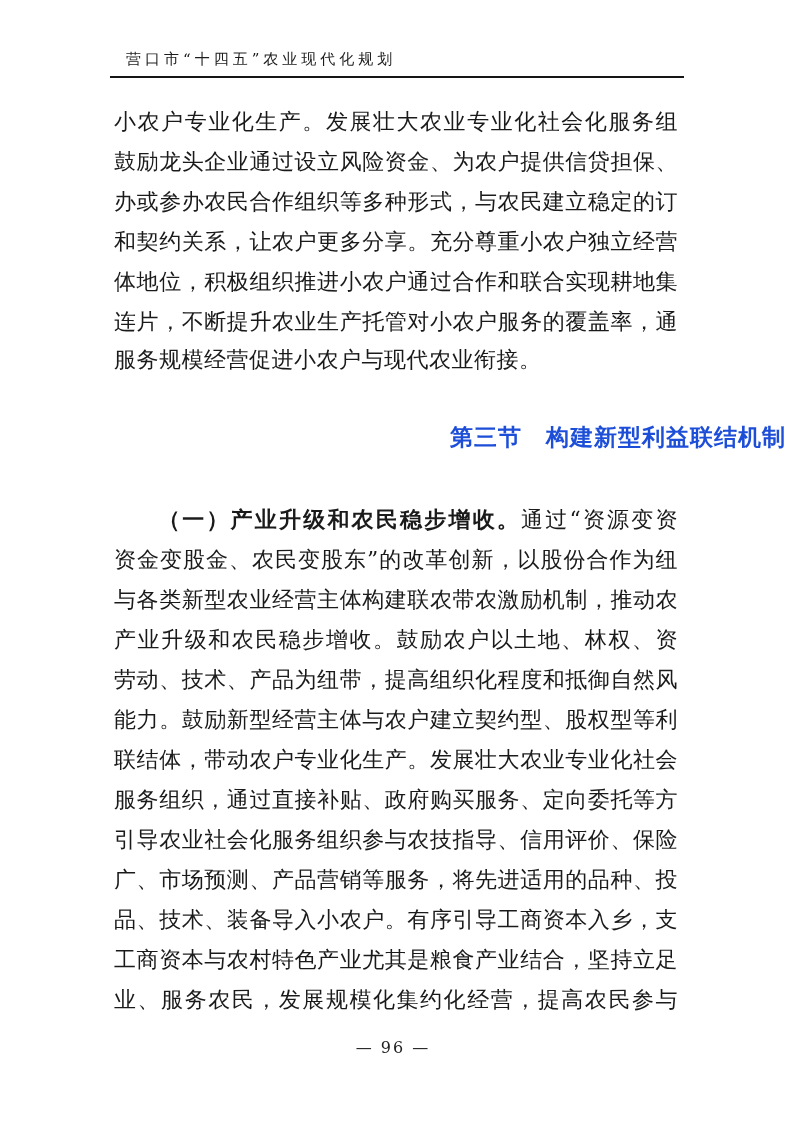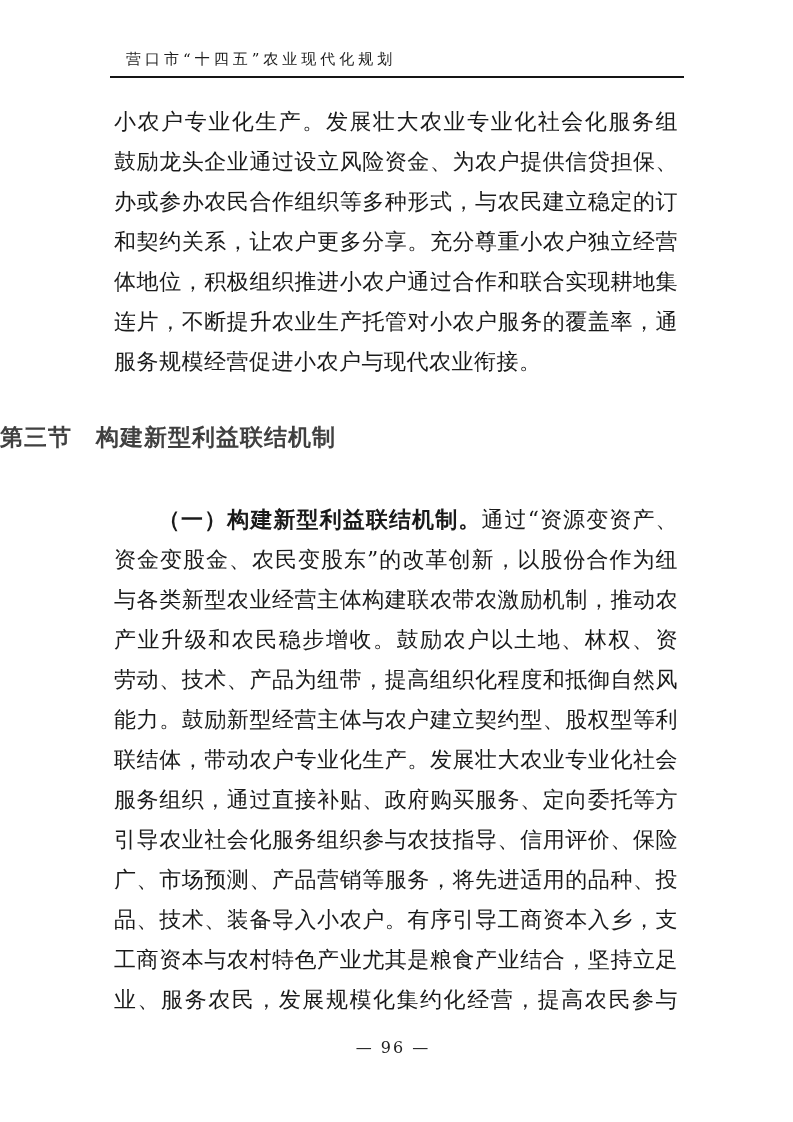--- a/index.html
+++ b/index.html
@@ -43,46 +43,47 @@
     height: 40px;
     line-height: 40px;
     text-align: justify;
     text-align-last: justify;
     letter-spacing: 0.5px;
     overflow: hidden;
   }
   .p1 { top: 102px; }
   .p1 .lines .line:last-child {
     text-align-last: left;
+    font-family: Liberation Mono, monospace;
   }
   .p2 { top: 500px; }
   .lead-line {
     height: 40px;
     line-height: 40px;
     padding-left: 44px;
     text-align: justify;
     text-align-last: justify;
     letter-spacing: 0.5px;
     overflow: hidden;
   }
   .lead-bold {
     font-weight: bold;
     font-family: "DejaVu Sans", sans-serif;
   }
   .section-heading {
     position: absolute;
     left: 0;
     top: 422px;
     width: 100%;
-    text-align: left;
+    text-align: right;
     font-family: "DejaVu Sans", sans-serif;
     font-weight: bold;
     font-size: 23px;
     letter-spacing: 1px;
-    color: #404040;
+    color: #1d4ed8;
   }
   .page-footer {
     position: absolute;
     left: 0;
     top: 1038px;
     width: 100%;
     text-align: center;
     font-size: 16px;
     letter-spacing: 2px;
     color: #222222;
@@ -106,21 +107,21 @@
         <div class="line">体地位，积极组织推进小农户通过合作和联合实现耕地集中</div>
         <div class="line">连片，不断提升农业生产托管对小农户服务的覆盖率，通过</div>
         <div class="line">服务规模经营促进小农户与现代农业衔接。</div>
       </div>
   </div>
 
   <div class="section-heading">第三节　构建新型利益联结机制</div>
 
   <div class="para p2">
     <div class="lead-line">
-      <span class="lead-bold">（一）构建新型利益联结机制。</span><span>通过“资源变资产、</span>
+      <span class="lead-bold">（一）产业升级和农民稳步增收。</span><span>通过“资源变资产、</span>
     </div>
     <div class="lines">
         <div class="line">资金变股金、农民变股东”的改革创新，以股份合作为纽带，</div>
         <div class="line">与各类新型农业经营主体构建联农带农激励机制，推动农业</div>
         <div class="line">产业升级和农民稳步增收。鼓励农户以土地、林权、资金、</div>
         <div class="line">劳动、技术、产品为纽带，提高组织化程度和抵御自然风险</div>
         <div class="line">能力。鼓励新型经营主体与农户建立契约型、股权型等利益</div>
         <div class="line">联结体，带动农户专业化生产。发展壮大农业专业化社会化</div>
         <div class="line">服务组织，通过直接补贴、政府购买服务、定向委托等方式，</div>
         <div class="line">引导农业社会化服务组织参与农技指导、信用评价、保险推</div>

